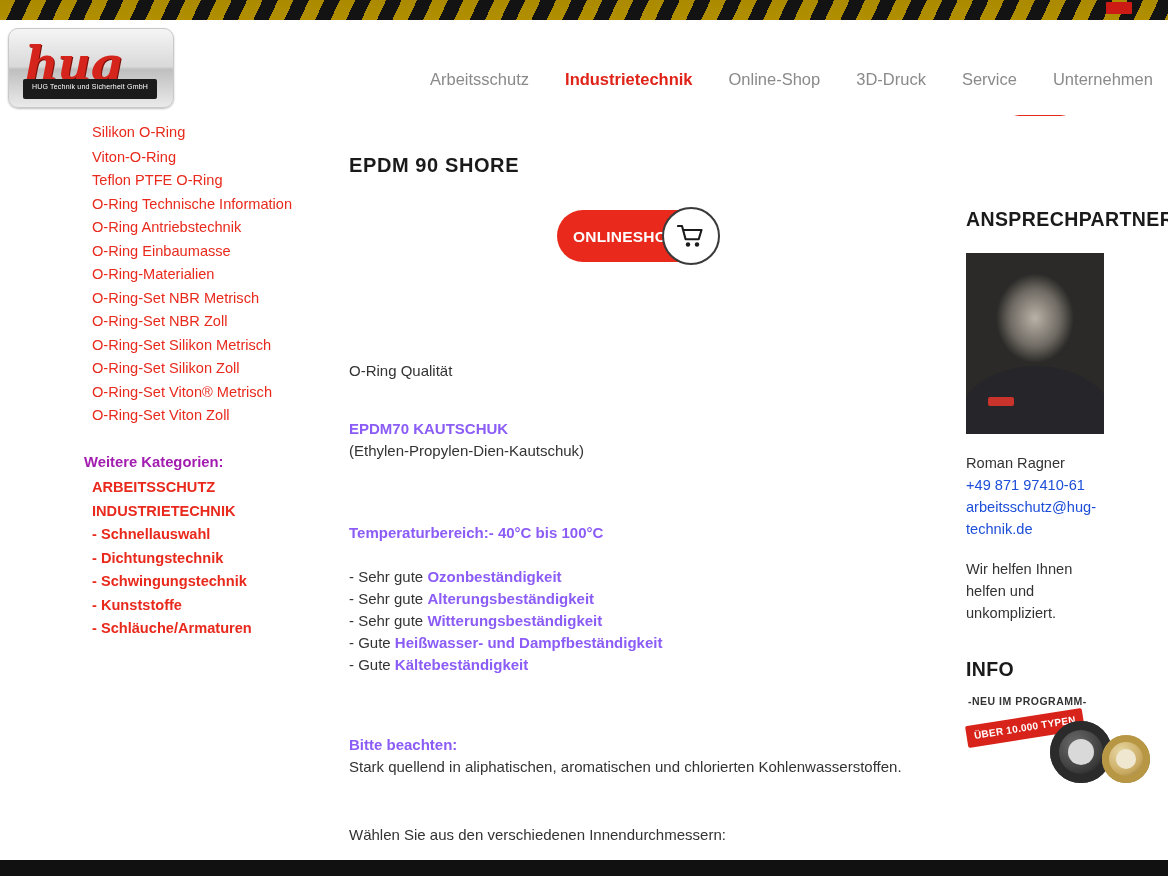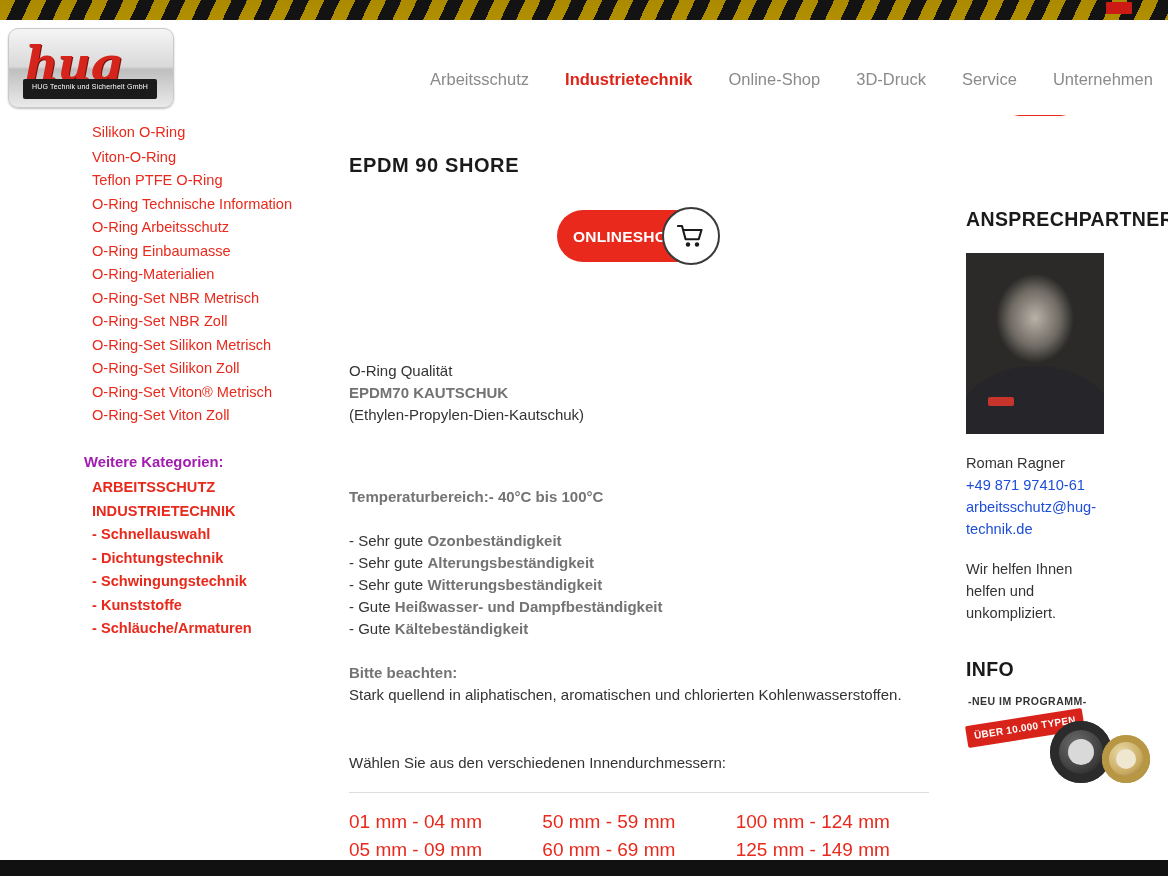--- a/index.html
+++ b/index.html
@@ -168,21 +168,21 @@
     width: 58px; height: 58px;
     background: #ffffff;
     border: 2px solid #3a3a3a;
     border-radius: 50%;
     display: flex; align-items: center; justify-content: center;
     font-size: 27px;
     line-height: 1;
     color: #1a1a1a;
   }
   .p1 { margin-top: 184px; }
-  .bold { font-weight: 700; color: #737373; }
+  .bold { font-weight: 700; color: #8b5cf6; margin-top: 36px; }
   .spacer-sm { height: 22px; }
   .spacer-md { height: 30px; }
   .list-line { margin: 0; }
   .hr {
     margin-top: 18px;
     border-top: 1px solid #dddddd;
     width: 580px;
   }
 
   .choose { margin-top: 46px; }
@@ -335,21 +335,21 @@
   </div>
 
   <div class="content">
 
     <div class="sidebar">
       <ul>
         <li><a class="first-clipped" href="#">Silikon O-Ring</a></li>
         <li><a href="#">Viton-O-Ring</a></li>
         <li><a href="#">Teflon PTFE O-Ring</a></li>
         <li><a href="#">O-Ring Technische Information</a></li>
-        <li><a href="#">O-Ring Arbeitsschutz</a></li>
+        <li><a href="#">O-Ring Antriebstechnik</a></li>
         <li><a href="#">O-Ring Einbaumasse</a></li>
         <li><a href="#">O-Ring-Materialien</a></li>
         <li><a href="#">O-Ring-Set NBR Metrisch</a></li>
         <li><a href="#">O-Ring-Set NBR Zoll</a></li>
         <li><a href="#">O-Ring-Set Silikon Metrisch</a></li>
         <li><a href="#">O-Ring-Set Silikon Zoll</a></li>
         <li><a href="#">O-Ring-Set Viton® Metrisch</a></li>
         <li><a href="#">O-Ring-Set Viton Zoll</a></li>
       </ul>
 

